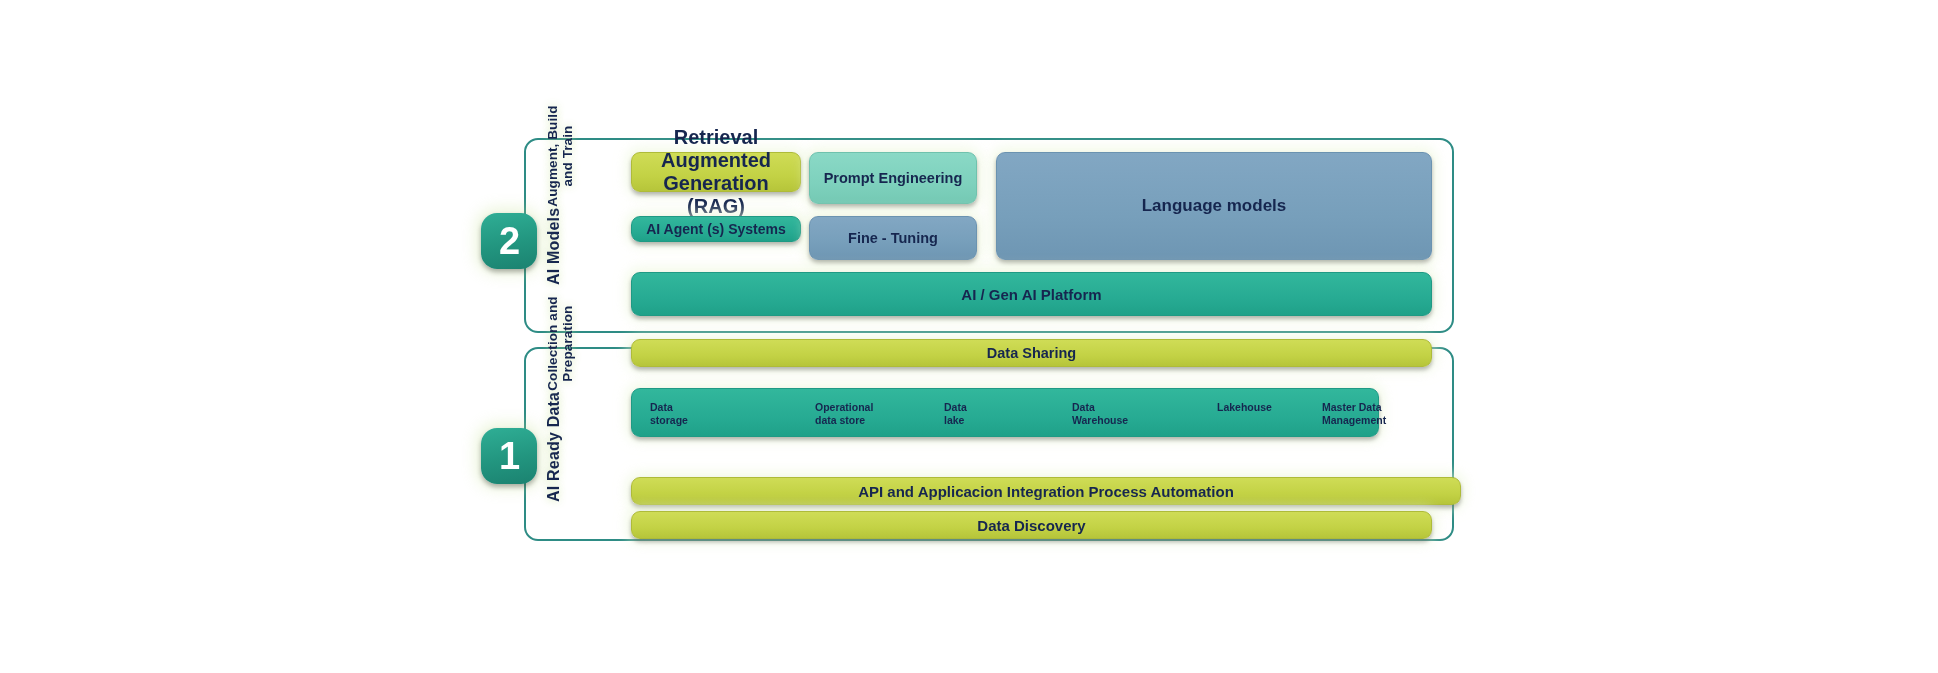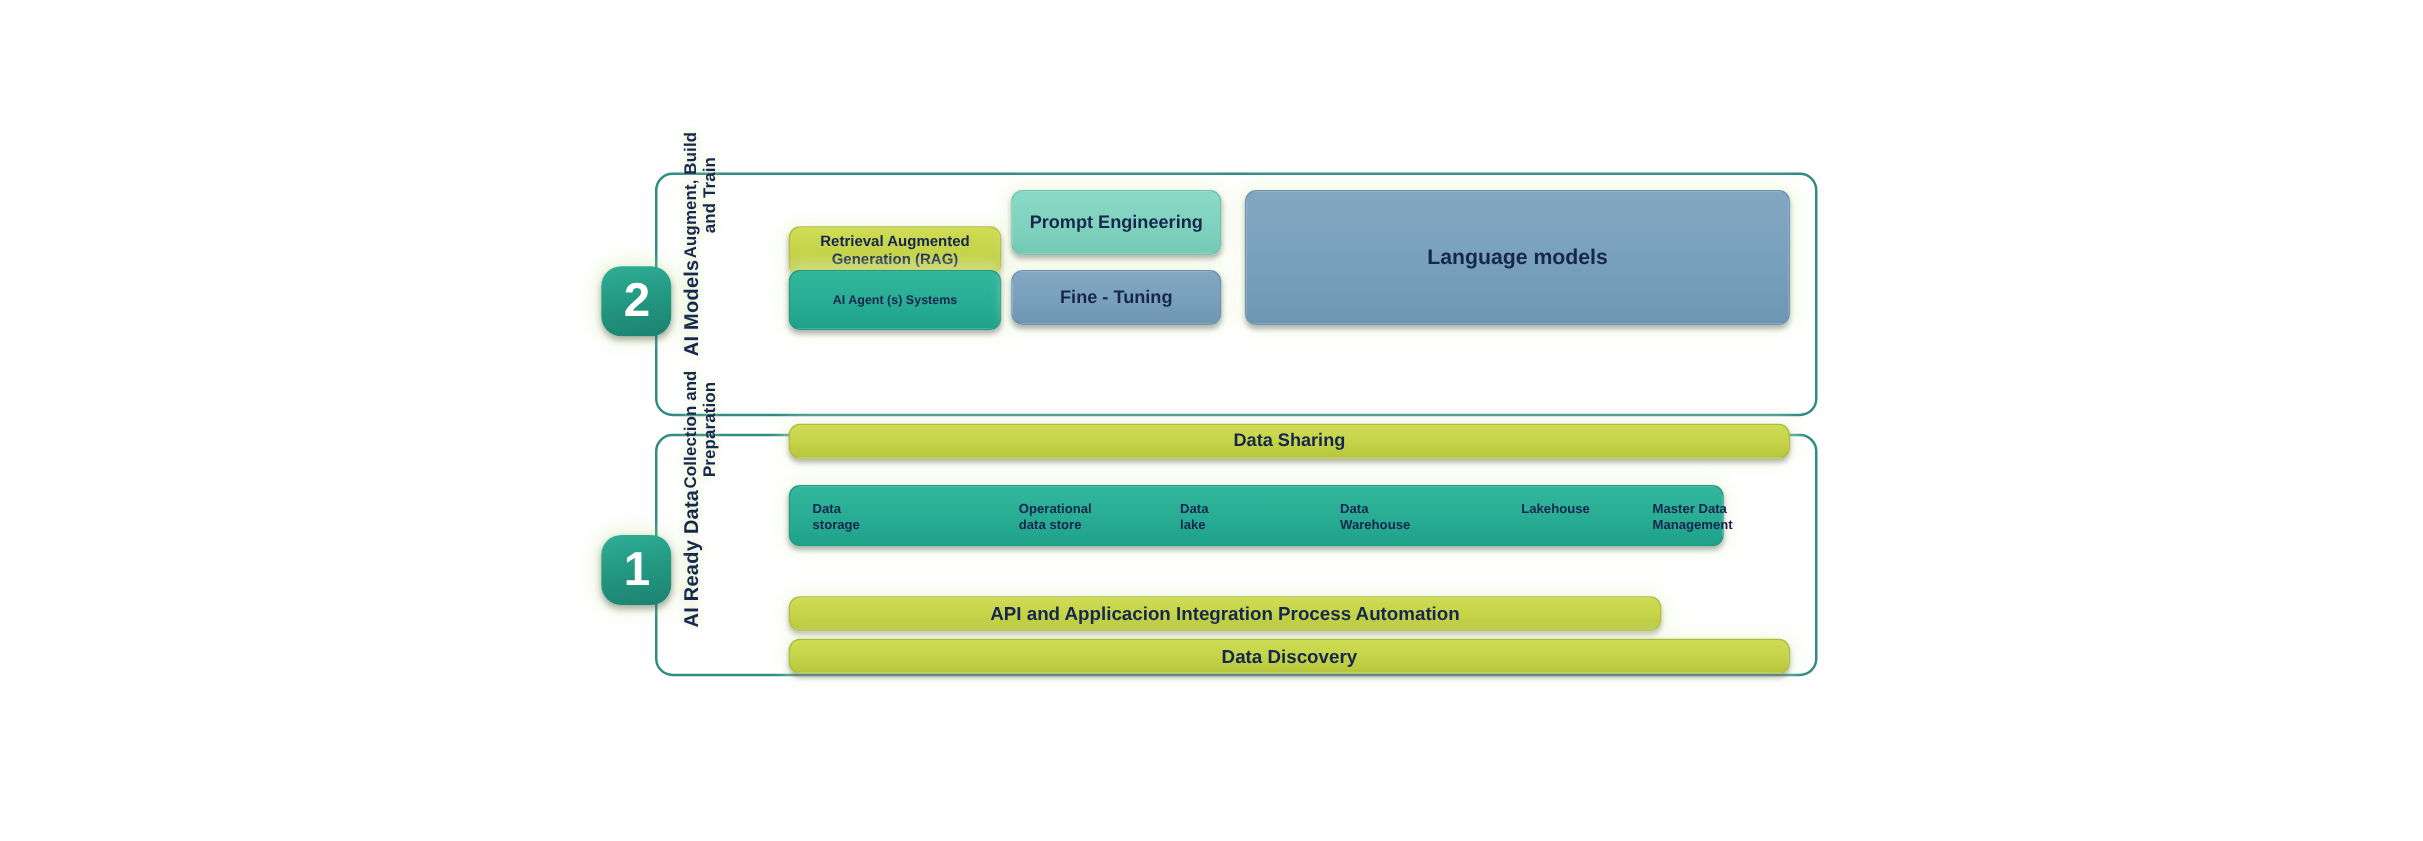--- a/index.html
+++ b/index.html
@@ -135,25 +135,25 @@
     border: 1px solid #6fc2ad;
   }
   .steel {
     background: linear-gradient(180deg, #82a7c3 0%, #779fbb 60%, #6e96b3 100%);
     border: 1px solid #6b93b0;
   }
 
   
   #box-rag {
     left: 631px; top: 152px; width: 170px; height: 40px;
-    font-size: 12px; line-height: 1.15; margin-top: 29px;
+    font-size: 20px; line-height: 1.15;
   }
   #box-agents {
-    left: 631px; top: 216px; width: 170px; height: 48px;
-    font-size: 10px;
+    left: 631px; top: 216px; width: 170px; height: 26px;
+    font-size: 14px;
   }
   #box-prompt {
     left: 809px; top: 152px; width: 168px; height: 52px;
     font-size: 14.5px;
   }
   #box-finetune {
     left: 809px; top: 216px; width: 168px; height: 44px;
     font-size: 14.5px;
   }
   #box-langmodels {
@@ -173,21 +173,21 @@
   #box-stores {
     left: 631px; top: 388px; width: 748px; height: 49px;
     justify-content: flex-start;
     z-index: 4;
   }
   #box-integration {
     left: 631px; top: 443px; width: 801px; height: 28px;
     font-size: 15px;
   }
   #box-api {
-    left: 631px; top: 477px; width: 698px; height: 28px;
+    left: 631px; top: 477px; width: 830px; height: 28px;
     font-size: 15px;
     text-align: center;
   }
   #box-discovery {
     left: 631px; top: 511px; width: 801px; height: 28px;
     font-size: 15px;
   }
 
   
   .store-label {
@@ -225,20 +225,21 @@
   <div class="box lime" id="box-rag">Retrieval Augmented Generation (RAG)</div>
 
   <div class="box teal" id="box-agents">AI Agent (s) Systems</div>
 
   <div class="box mint" id="box-prompt">Prompt Engineering</div>
 
   <div class="box steel" id="box-finetune">Fine - Tuning</div>
 
   <div class="box steel" id="box-langmodels">Language models</div>
 
+  <div class="box teal" id="box-platform">AI /  Gen AI Platform</div>
 
   <div class="panel" id="panel-data"></div>
 
   <div class="badge" id="badge-1">1</div>
 
   <div class="vtitle" id="vtitle-data">
     <div class="stack">
       <span class="col">
         <span class="line1">AI  Ready Data</span>
       </span>

